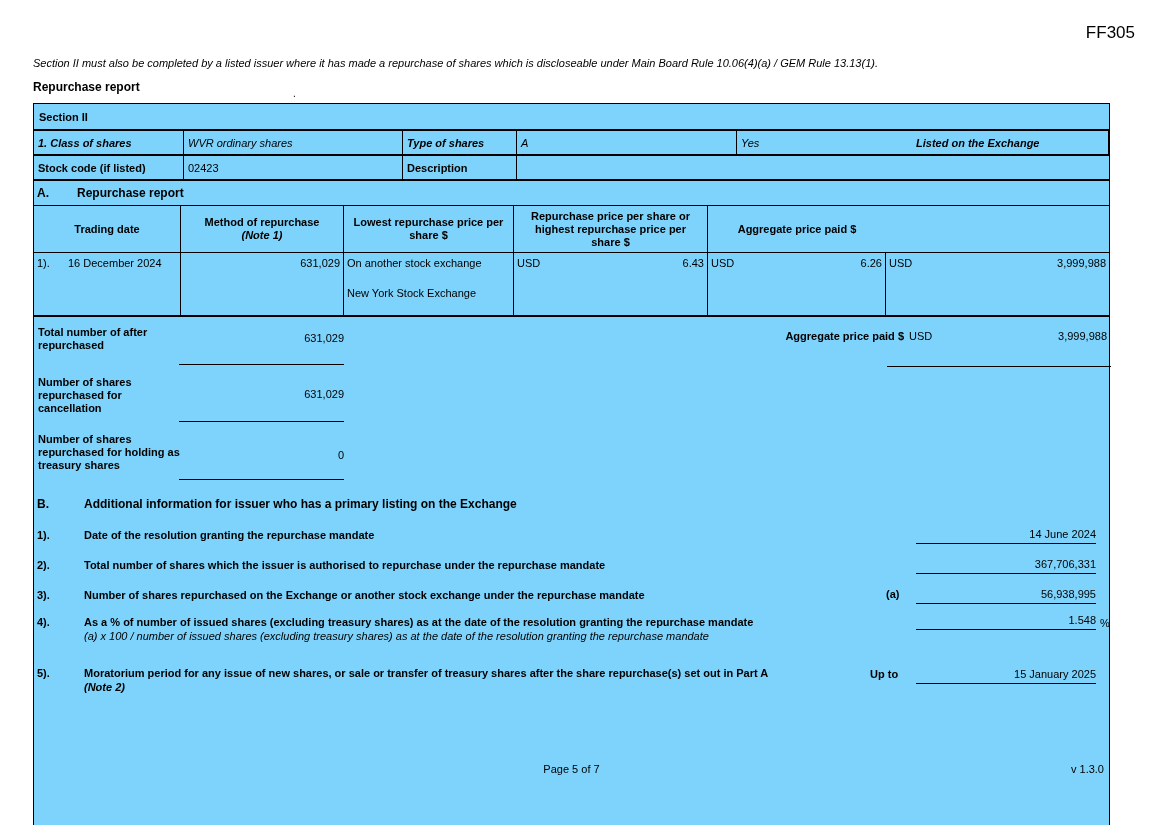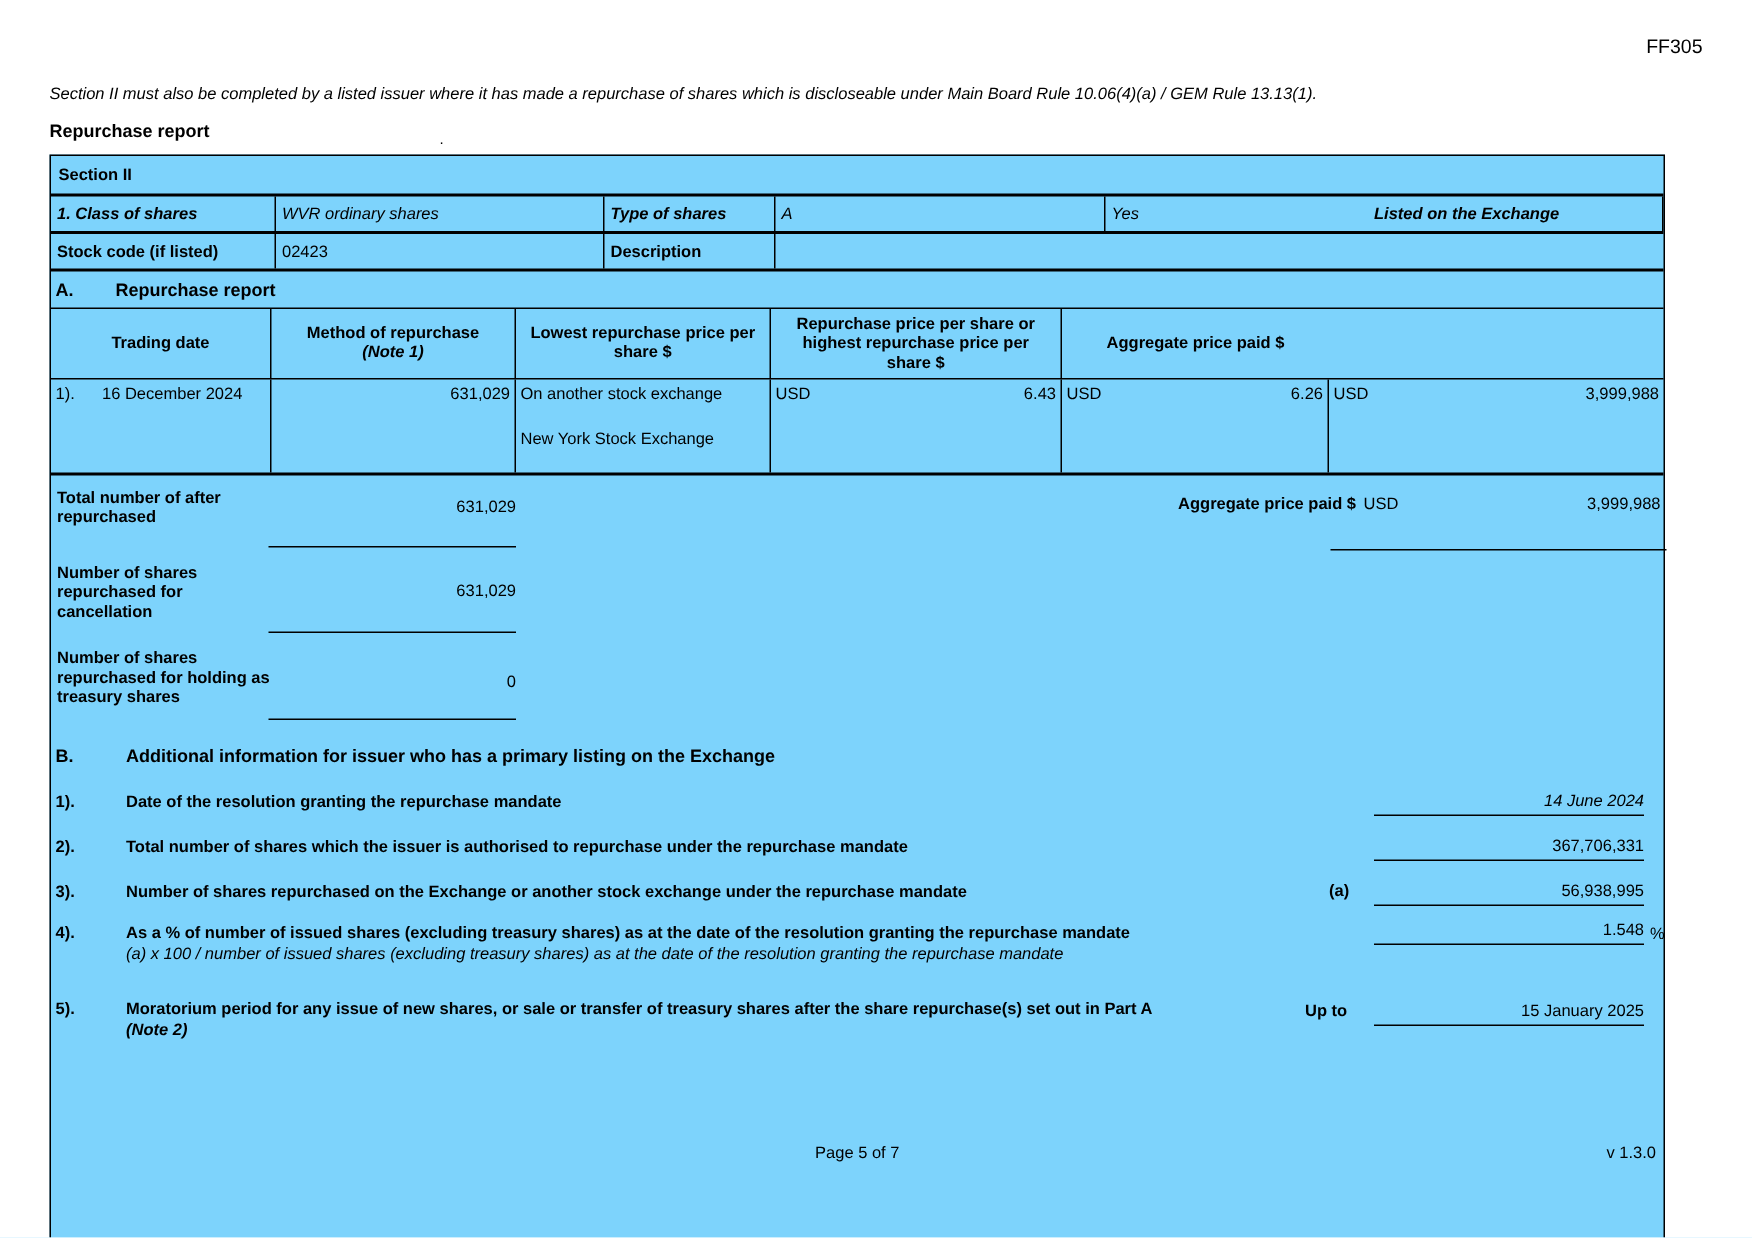--- a/index.html
+++ b/index.html
@@ -1,20 +1,20 @@
 <!DOCTYPE html>
 <html><head>
 <meta charset="utf-8">
 <style>
   * { margin:0; padding:0; box-sizing:border-box; }
   html,body { background:#ffffff; }
   body { font-family:"Liberation Sans", sans-serif; color:#000; }
   .page { position:relative; width:1168px; height:825px; background:#fff; overflow:hidden; font-size:11px; }
 
-  .form-code { position:absolute; top:23px; right:33px; font-size:13px; }
+  .form-code { position:absolute; top:23px; right:33px; font-size:17px; }
   .intro { position:absolute; top:57px; left:33px; width:1100px; font-style:italic; font-size:11px; }
   .doc-title { position:absolute; top:80px; left:33px; font-weight:bold; font-size:12px; }
   .stray { position:absolute; top:88px; left:293px; font-size:10px; }
 
   .outer-box { position:absolute; top:103px; left:33px; width:1077px; height:776px; border:1px solid #000; background:#7dd3fc; }
 
   .sec-header { height:27px; border-bottom:2px solid #000; font-weight:bold; display:flex; align-items:center; padding:0 5px; }
 
   .grid-row { display:grid; height:25px; border-bottom:2px solid #000; }
   .grid-row.r1 { grid-template-columns:150px 219px 114px 220px 175px 1fr;font-style:italic; }
@@ -156,21 +156,21 @@
 
     <div class="abs tlabel" style="top:329px;">Number of shares repurchased for holding as treasury shares</div>
     <div class="abs tval" style="top:345px;">0</div>
     <div class="abs tline" style="top:375px;"></div>
 
     <div class="abs b-heading-letter" style="top:393px;">B.</div>
     <div class="abs b-heading-text" style="top:393px;">Additional information for issuer who has a primary listing on the Exchange</div>
 
     <div class="abs b-num" style="top:425px;">1).</div>
     <div class="abs b-text" style="top:425px;">Date of the resolution granting the repurchase mandate</div>
-    <div class="abs bval" style="top:424px;font-style:italic;">14 June 2024</div>
+    <div class="abs bval" style="top:424px;">14 June 2024</div>
 
     <div class="abs b-num" style="top:455px;">2).</div>
     <div class="abs b-text" style="top:455px;">Total number of shares which the issuer is authorised to repurchase under the repurchase mandate</div>
     <div class="abs bval" style="top:454px;">367,706,331</div>
 
     <div class="abs b-num" style="top:485px;">3).</div>
     <div class="abs b-text" style="top:485px;">Number of shares repurchased on the Exchange or another stock exchange under the repurchase mandate</div>
     <div class="abs b-ref" style="top:484px;">(a)</div>
     <div class="abs bval" style="top:484px;">56,938,995</div>
 

